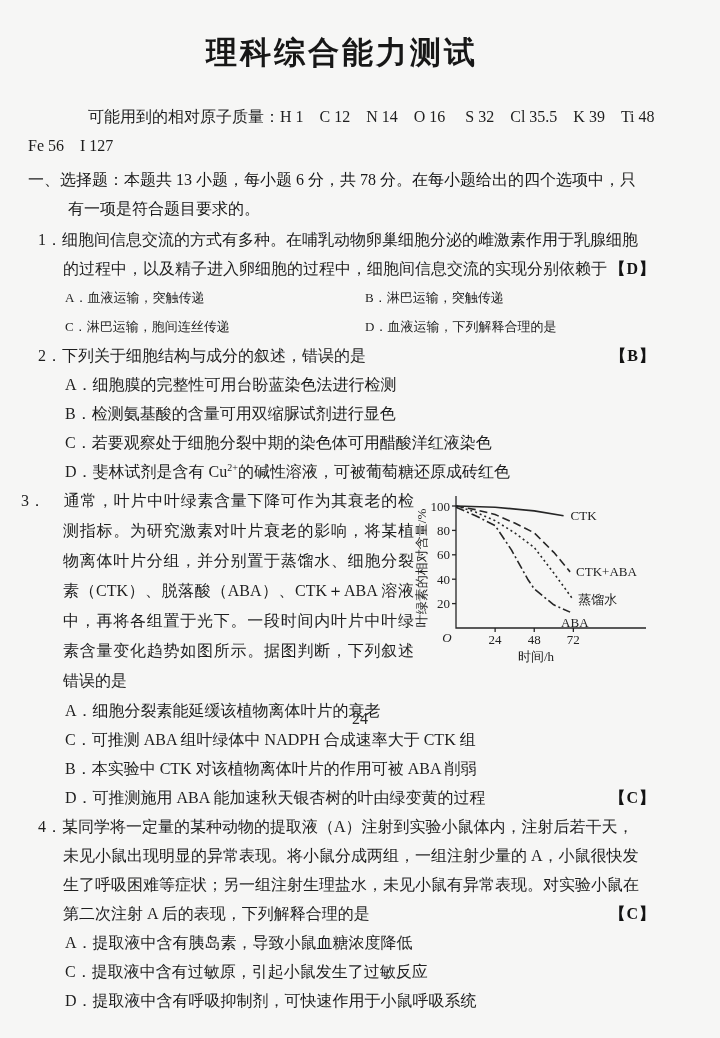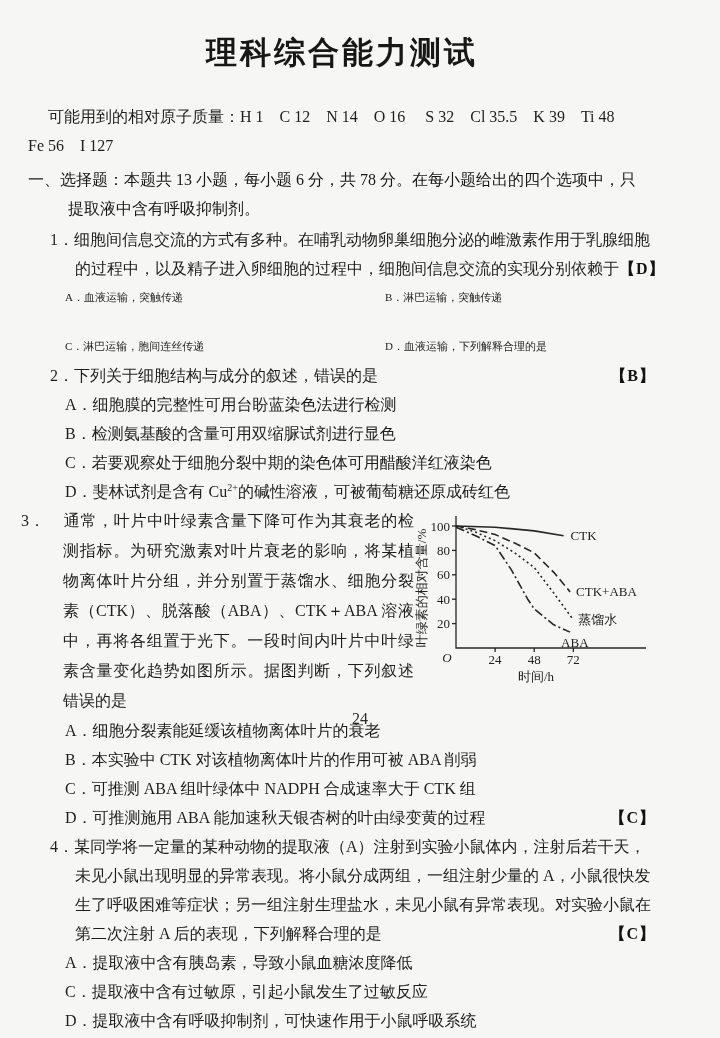--- a/index.html
+++ b/index.html
@@ -10,36 +10,36 @@
     font-family:"Liberation Serif","DejaVu Serif",serif;
     color:#1e1e1e;
     overflow:hidden;
   }
   .page { width:720px; height:742px; padding:30px 64px 0 28px; position:relative; }
   .title {
     text-align:center; font-size:31px; font-weight:700; letter-spacing:3px;
     line-height:46px; margin-bottom:26px; color:#171717;
   }
   .line { font-size:16px; line-height:29px; white-space:nowrap; }
-  .atomic-line1 { margin-left:20px; }
+  .atomic-line1 { margin-left:60px; }
   .atomic-line2 { }
   .atomic { margin-bottom:5px; }
   .section-head { font-weight:400; margin-bottom:2px; color:#181818; }
   .section-head .l2 { margin-left:40px; }
   .qline { font-size:16px; line-height:29px; white-space:nowrap; }
-  .qfirst { margin-left:22px; }           
-  .qhang  { margin-left:47px; }           
+  .qfirst { margin-left:10px; }           
+  .qhang  { margin-left:35px; }           
   .qopt   { margin-left:37px; }           
   .between { display:flex; justify-content:space-between; align-items:baseline; }
   .answer { font-weight:700; color:#141414; letter-spacing:1px; }
   .qnum { display:inline-block; min-width:21px; }
   .opt-grid {
     margin-left:37px;
     display:grid; grid-template-columns:300px 1fr;
-    font-size:11px; line-height:29px; white-space:nowrap;gap:20px;
+    font-size:13px; line-height:29px; white-space:nowrap;
   }
   
   .q3-row { display:flex; align-items:flex-start; margin-right:-58px; }
   .q3-stem {
     width:386px; font-size:16px; line-height:30px;
     text-align:justify; white-space:normal;
     padding-left:35px; text-indent:-21px; margin-left:-14px;
   }
   .q3-stem-wrap { margin-left:14px; }
   .q3-chart { width:268px; height:180px; flex:0 0 268px; margin-top:2px; }
@@ -61,21 +61,21 @@
 
   <h1 class="title">理科综合能力测试</h1>
 
   <div class="atomic">
     <div class="line atomic-line1">可能用到的相对原子质量：H 1　C 12　N 14　O 16　 S 32　Cl 35.5　K 39　Ti 48</div>
     <div class="line atomic-line2">Fe 56　I 127</div>
   </div>
 
   <div class="section-head">
     <div class="line">一、选择题：本题共 13 小题，每小题 6 分，共 78 分。在每小题给出的四个选项中，只</div>
-    <div class="line l2">提取液中含有呼吸抑制剂。</div>
+    <div class="line l2">有一项是符合题目要求的。</div>
   </div>
 
   <div class="question">
     <div class="qline qfirst"><span class="qnum">1．</span><span>细胞间信息交流的方式有多种。在哺乳动物卵巢细胞分泌的雌激素作用于乳腺细胞</span></div>
     <div class="qline qhang between">
       <span>的过程中，以及精子进入卵细胞的过程中，细胞间信息交流的实现分别依赖于</span>
       <span class="answer">【D】</span>
     </div>
     <div class="opt-grid">
       <div>A．血液运输，突触传递</div>
@@ -128,22 +128,22 @@
             <polyline points="42,18 61.56,21.659999999999997 81.12,26.540000000000006 100.67999999999999,35.08 120.24,44.84 139.8,64.36 156.1,83.88" class="chart-line" stroke-dasharray="8 4"></polyline>
             <text x="162.1" y="87.88" class="curve-lab">CTK+ABA</text>
             <polyline points="42,18 61.56,24.10000000000001 81.12,32.64 100.67999999999999,44.84 120.24,59.480000000000004 139.8,85.1 159.35999999999999,111.94" class="chart-line" stroke-dasharray="2 3"></polyline>
             <text x="164.35999999999999" y="115.94" class="curve-lab">蒸馏水</text>
             <polyline points="42,19.22 61.56,27.760000000000005 81.12,37.519999999999996 97.41999999999999,61.92 113.72,91.2 120.24,100.96000000000001 139.8,116.82 156.1,124.14" class="chart-line" stroke-dasharray="9 3 2 3"></polyline>
             <text x="147.1" y="139.14" class="curve-lab">ABA</text>
           </svg>
       </div>
     </div>
     <div class="qline qopt">A．细胞分裂素能延缓该植物离体叶片的衰老</div>
+    <div class="qline qopt">C．可推测 ABA 组叶绿体中 NADPH 合成速率大于 CTK 组</div>
     <div class="qline qopt">B．本实验中 CTK 对该植物离体叶片的作用可被 ABA 削弱</div>
-    <div class="qline qopt">C．可推测 ABA 组叶绿体中 NADPH 合成速率大于 CTK 组</div>
     <div class="qline qopt between">
       <span>D．可推测施用 ABA 能加速秋天银杏树的叶由绿变黄的过程</span>
       <span class="answer">【C】</span>
     </div>
   </div>
 
   <div class="question">
     <div class="qline qfirst"><span class="qnum">4．</span><span>某同学将一定量的某种动物的提取液（A）注射到实验小鼠体内，注射后若干天，</span></div>
     <div class="qline qhang">未见小鼠出现明显的异常表现。将小鼠分成两组，一组注射少量的 A，小鼠很快发</div>
     <div class="qline qhang">生了呼吸困难等症状；另一组注射生理盐水，未见小鼠有异常表现。对实验小鼠在</div>

